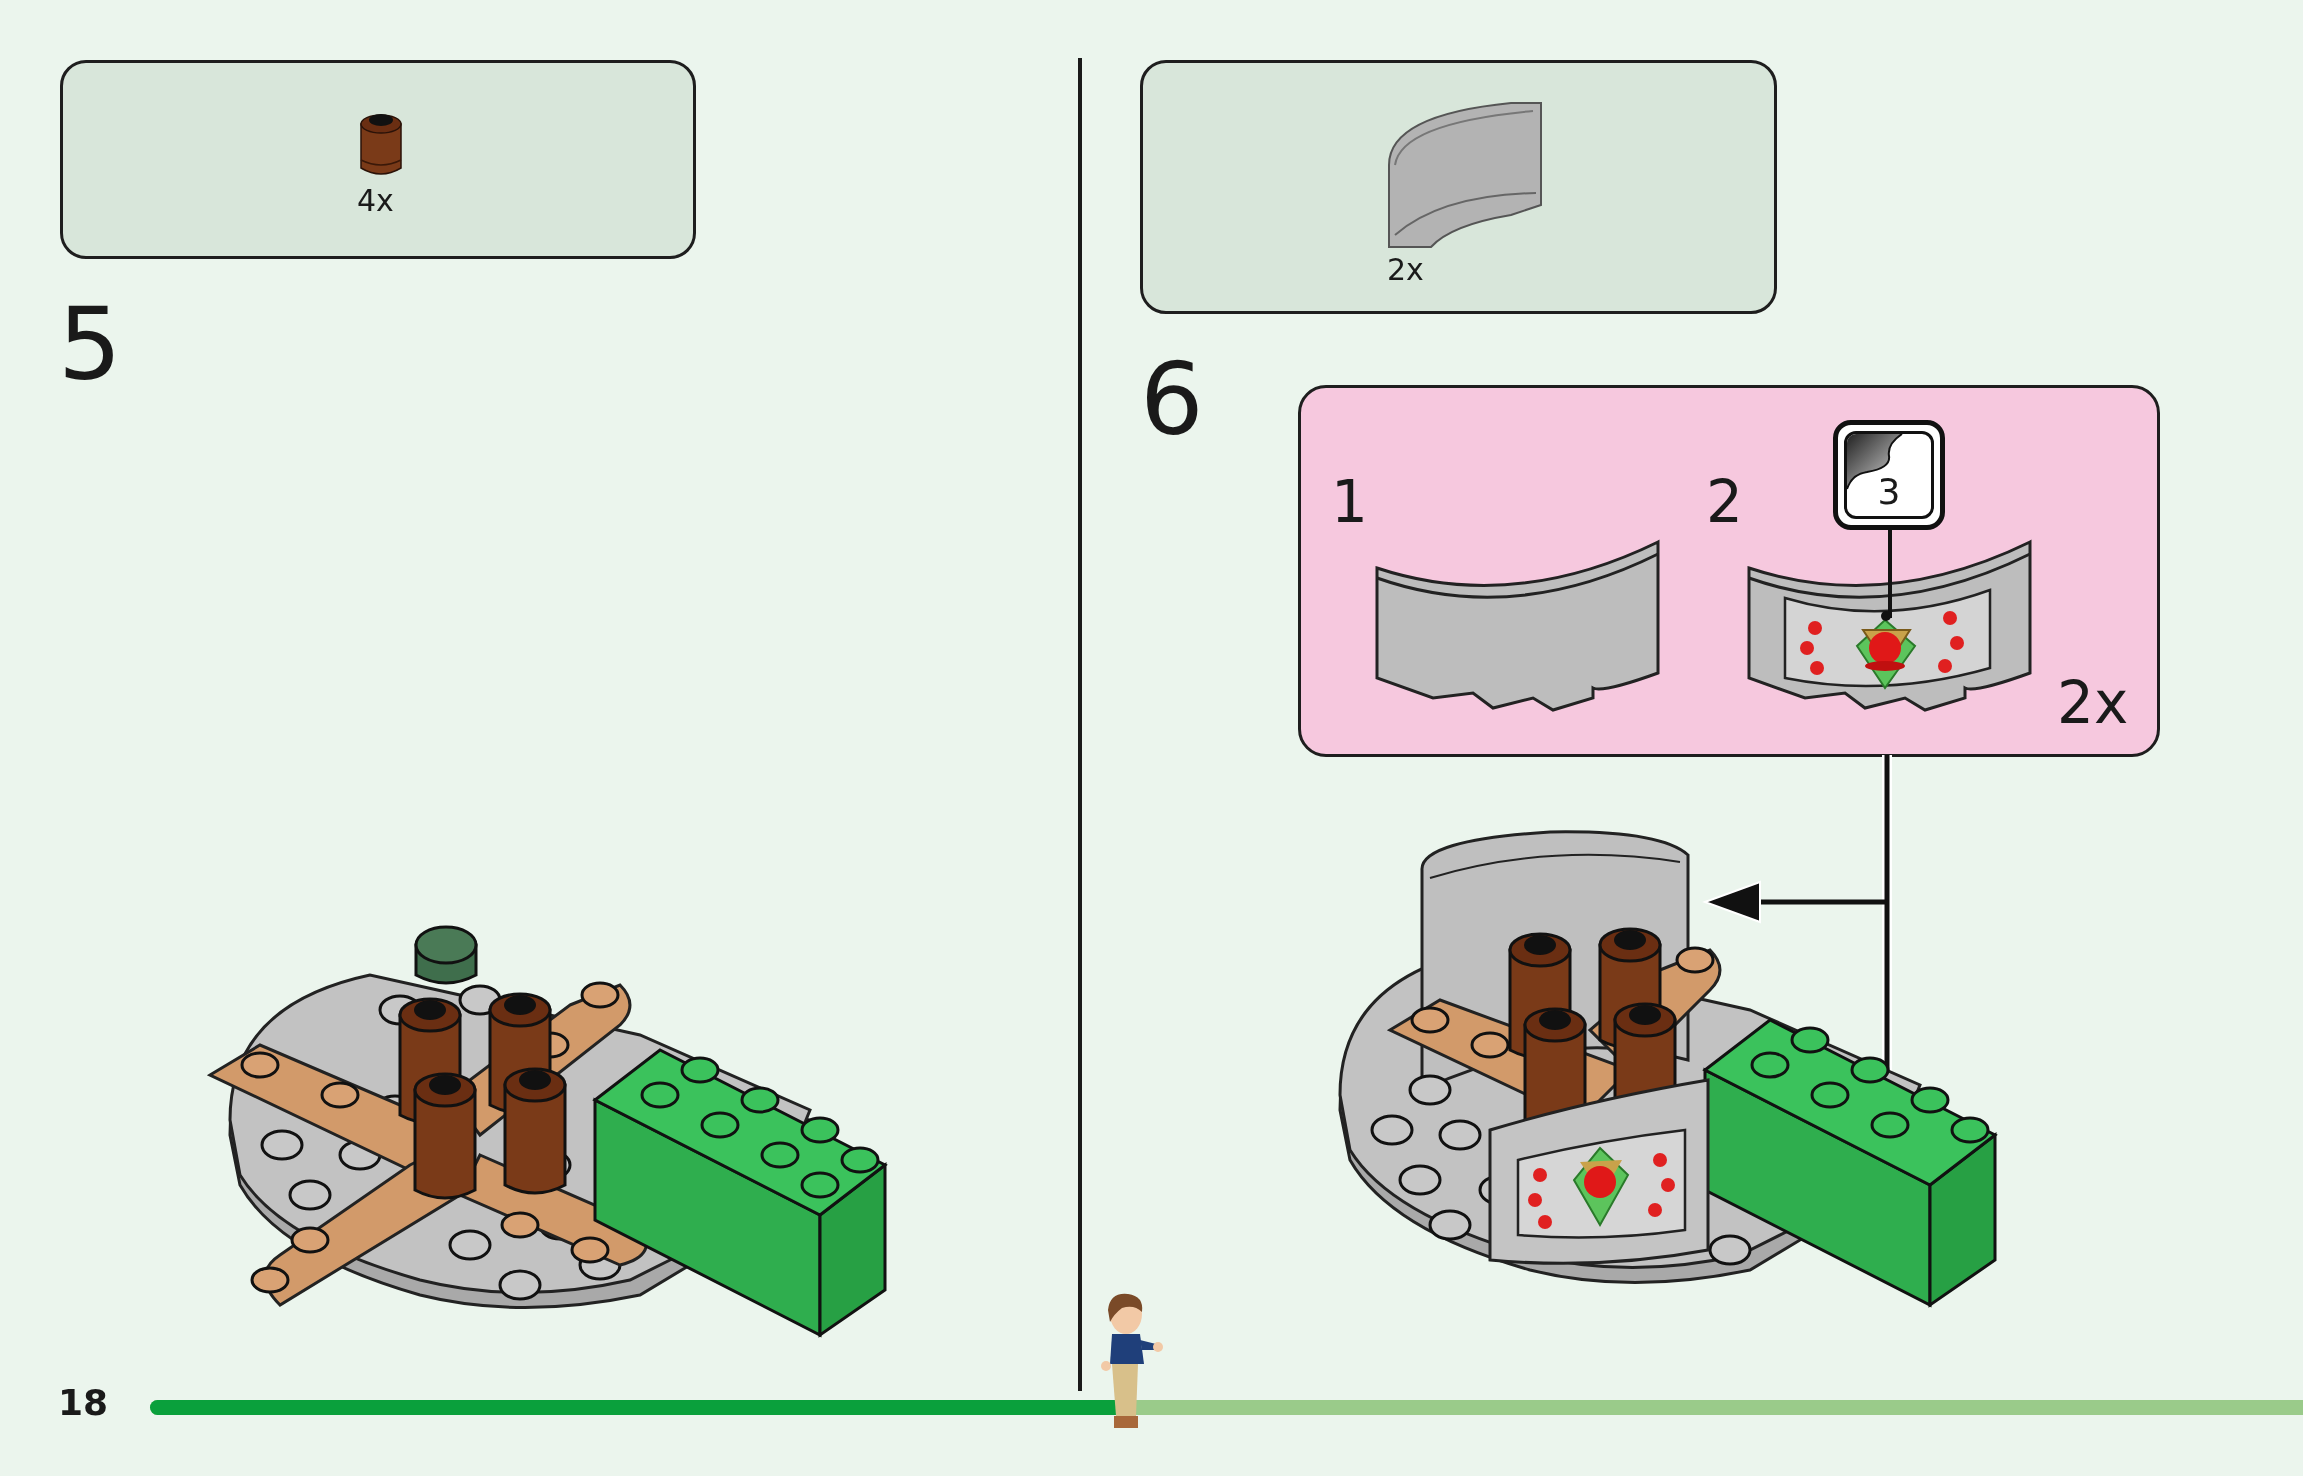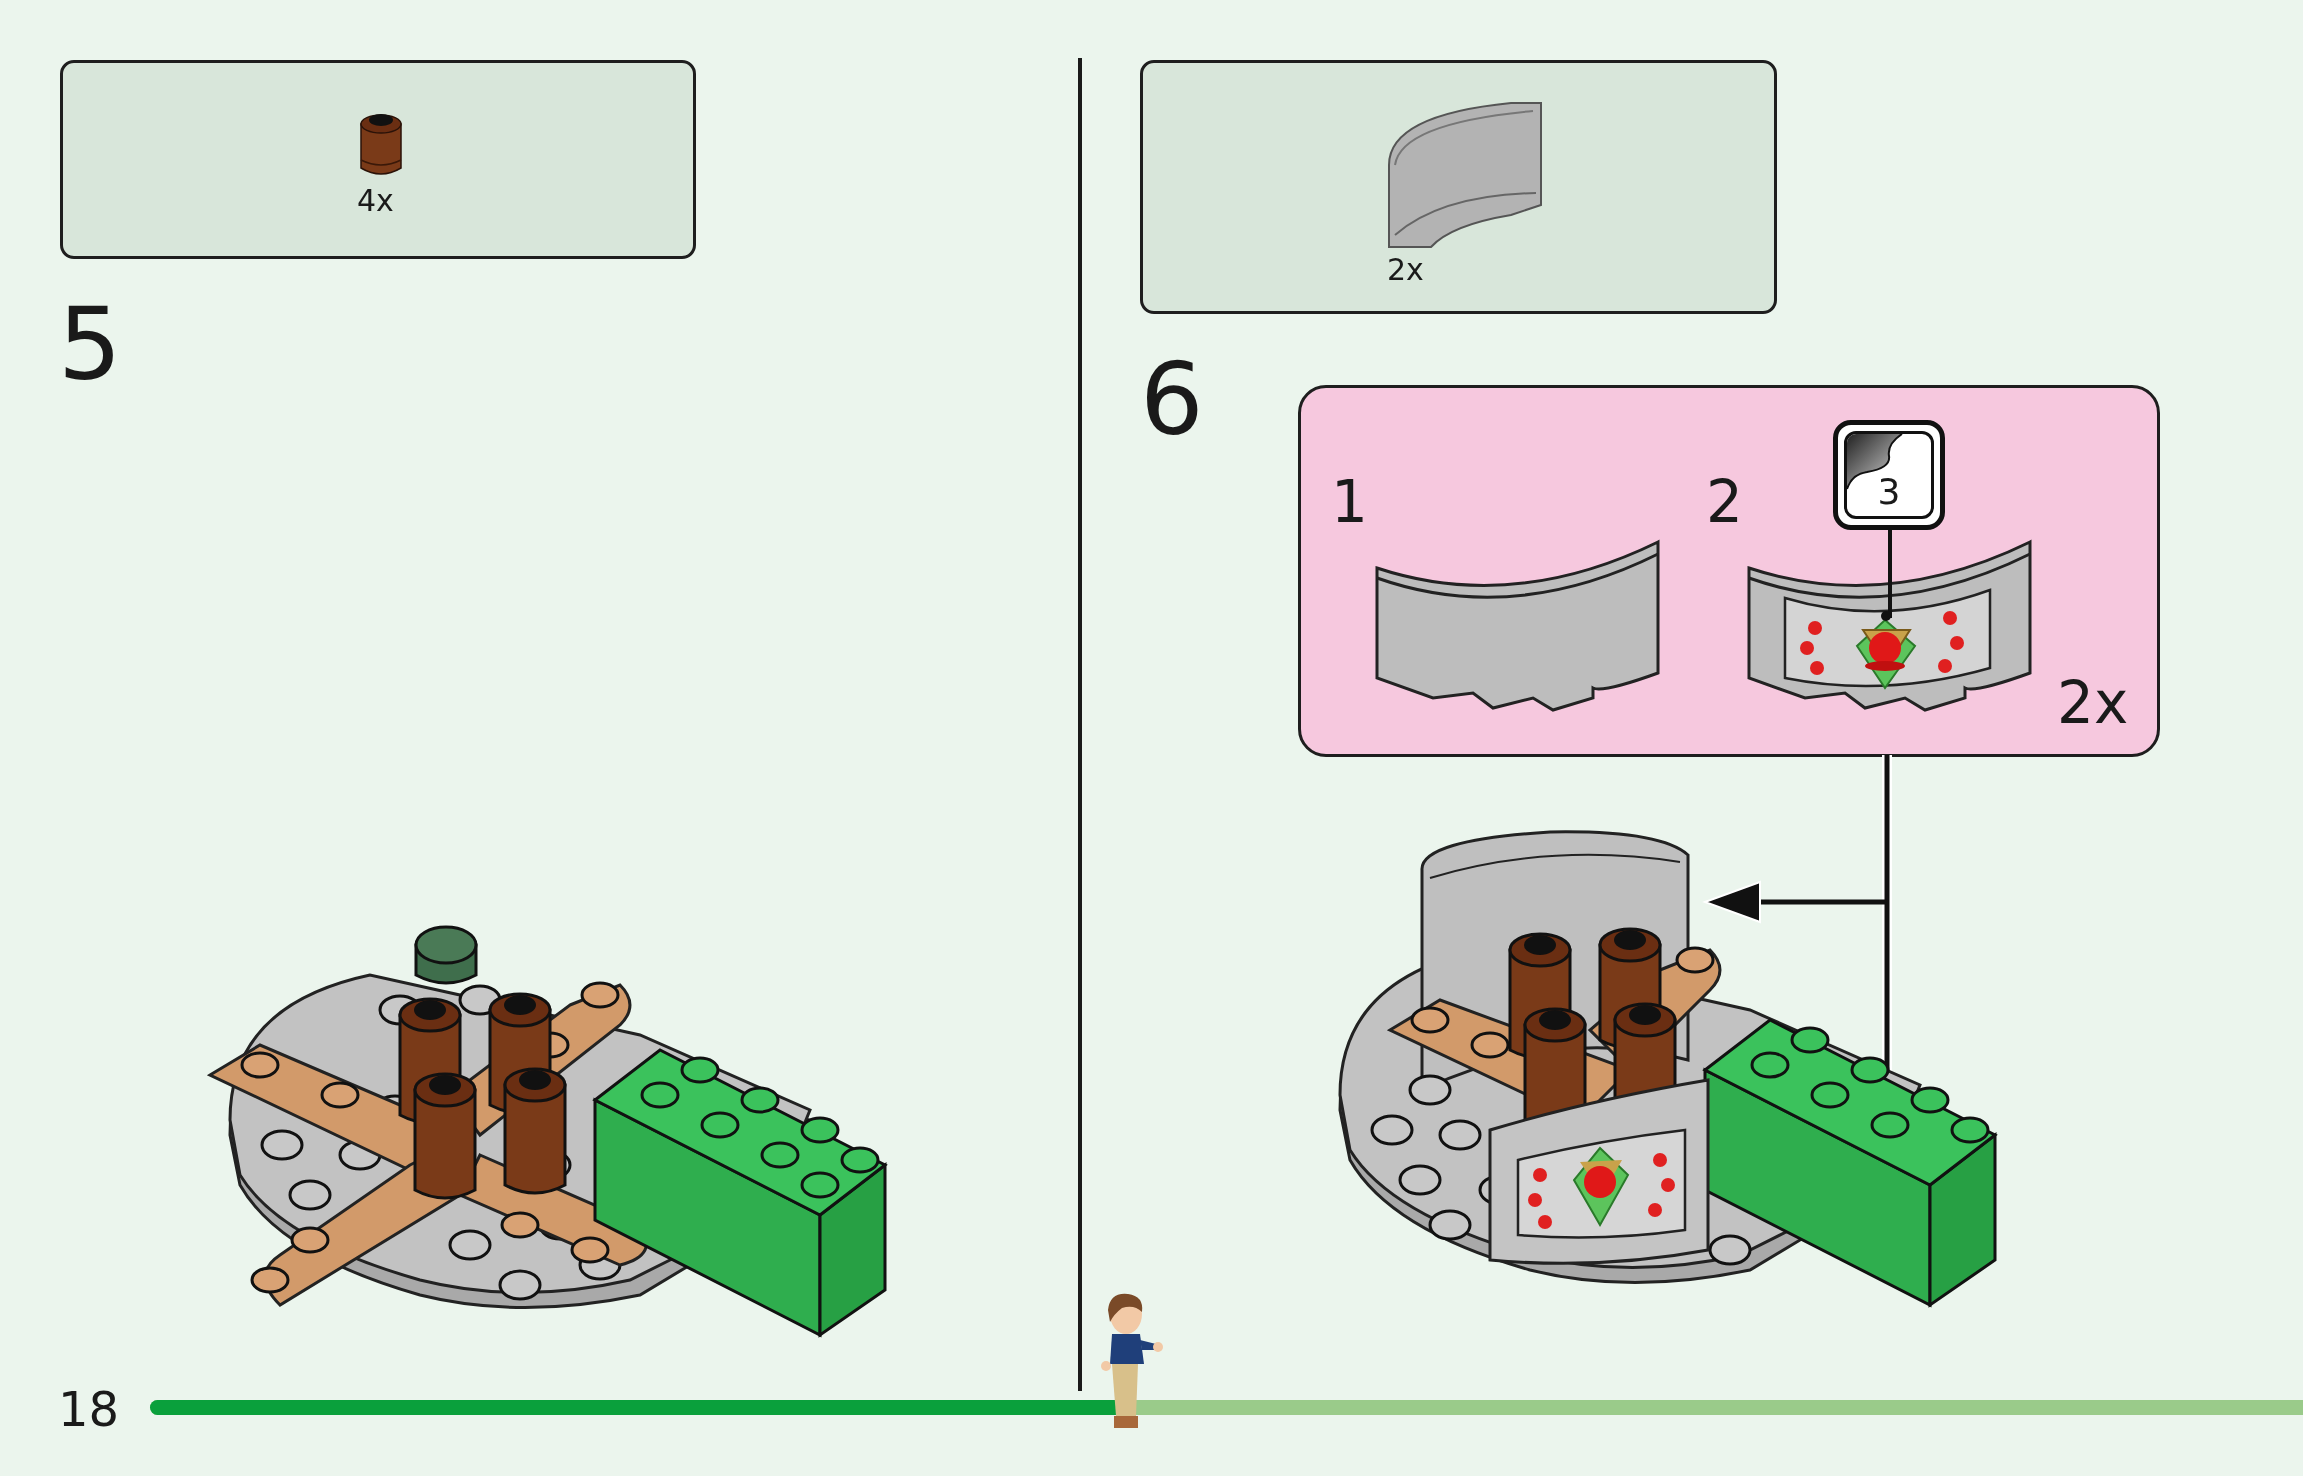--- a/index.html
+++ b/index.html
@@ -4,40 +4,40 @@
 <style>
   html, body { margin:0; padding:0; }
   body {
     width:2303px; height:1476px; position:relative; overflow:hidden;
     background:#ebf5ed;
     font-family:"DejaVu Sans", "Liberation Sans", sans-serif;
     color:#1a1a1a;
   }
   .parts-box {
     position:absolute; background:#d8e6da; border:3px solid #1e1e1e;
-    border-radius:14px; box-sizing:border-box;
+    border-radius:26px; box-sizing:border-box;
   }
   .qty { position:absolute; font-size:30px; line-height:1; color:#1a1a1a; }
   .step-num { position:absolute; font-size:100px; line-height:1; font-weight:500; color:#1a1a1a; letter-spacing:-2px; }
   .divider { position:absolute; left:1078px; top:58px; width:4px; height:1333px; background:#1a1a1a; }
   .callout {
     position:absolute; left:1298px; top:385px; width:862px; height:372px;
     background:#f6c8de; border:3px solid #1e1e1e; border-radius:28px; box-sizing:border-box;
   }
   .sub-num { position:absolute; font-size:58px; line-height:1; font-weight:500; color:#1a1a1a; }
   .sticker {
     position:absolute; left:1833px; top:420px; width:112px; height:110px;
     background:#fff; border:5px solid #111; border-radius:18px; box-sizing:border-box;
   }
   .sticker-inner {
     position:absolute; left:6px; top:6px; right:6px; bottom:6px;
     border:3px solid #111; border-radius:12px; overflow:hidden; background:#fff;
   }
   .sticker-num { position:absolute; left:0; right:0; bottom:6px; text-align:center; font-size:36px; line-height:1; }
-  .page-num { position:absolute; left:58px; top:1385px; font-size:48px; line-height:1; color:#1a1a1a; }
+  .page-num { position:absolute; left:58px; top:1385px; font-size:36px; line-height:1; color:#1a1a1a;font-weight:bold; }
   .progress-track {
     position:absolute; left:150px; top:1400px; width:2153px; height:15px;
     background:#9acb8a; border-radius:8px 0 0 8px;
   }
   .progress-fill {
     position:absolute; left:0; top:0; height:15px; background:#0aa03c; border-radius:8px 0 0 8px;
   }
   svg { position:absolute; overflow:visible; }
 </style>
 </head>

